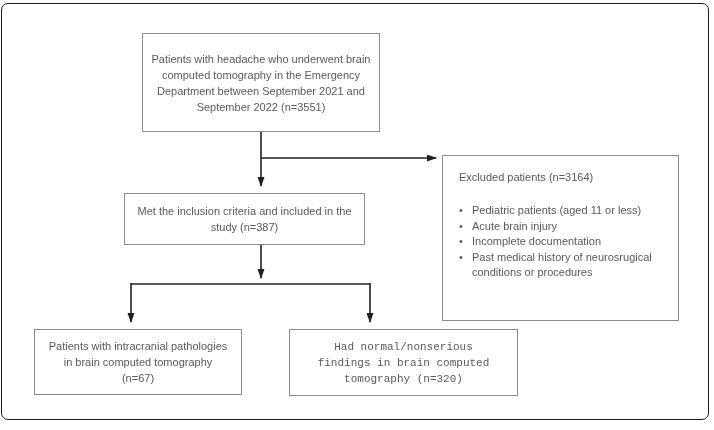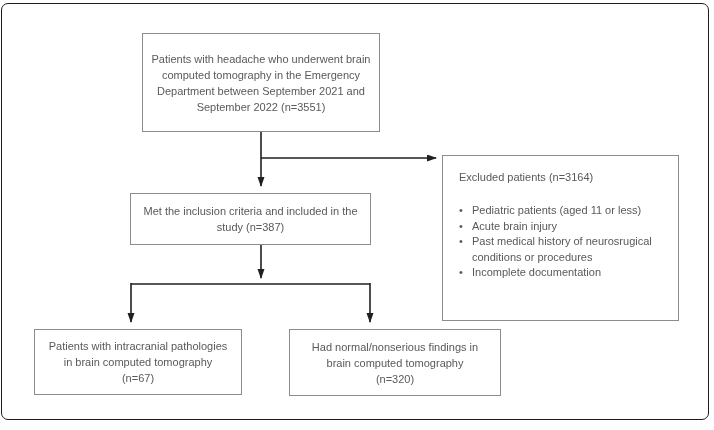--- a/index.html
+++ b/index.html
@@ -45,23 +45,23 @@
     font-size: 11px;
     line-height: 16px;
   }
   .box.centered {
     display: flex;
     align-items: center;
     justify-content: center;
     text-align: center;
   }
   .box-top       { left: 142px; top: 33px;  width: 238px; height: 99px; padding: 0 8px; }
-  .box-inclusion { left: 130px; top: 193px; width: 241px; height: 52px; padding: 16px 8px; }
+  .box-inclusion { left: 124px; top: 193px; width: 241px; height: 52px; padding: 16px 8px; }
   .box-pathology { left: 34px;  top: 329px; width: 208px; height: 66px; padding: 0 12px; }
-  .box-normal    { left: 289px; top: 329px; width: 212px; height: 67px; padding: 0 18px; }
+  .box-normal    { left: 289px; top: 329px; width: 229px; height: 67px; padding: 0 18px; font-family: Liberation Mono, monospace; }
   .box-excluded  { left: 442px; top: 123px; width: 237px; height: 166px; padding: 13px 10px 0 16px; margin-top: 32px; }
   .excluded-title { display: block; margin-bottom: 18px; }
   .bullet-list { list-style: none; }
   .bullet-list li {
     position: relative;
     padding-left: 13px;
     line-height: 15.5px;
     white-space: pre-wrap;
   }
   .bullet-list li::before {
@@ -92,22 +92,22 @@
 
   <div class="box centered box-top">
     <span>Patients with headache who underwent brain computed tomography in the Emergency Department between September 2021 and September 2022 (n=3551)</span>
   </div>
 
   <div class="box box-excluded">
     <span class="excluded-title">Excluded patients (n=3164)</span>
     <ul class="bullet-list">
         <li>Pediatric patients (aged 11 or less)</li>
         <li>Acute brain injury</li>
+        <li>Incomplete documentation</li>
         <li>Past medical history of neurosrugical  conditions or procedures</li>
-        <li>Incomplete documentation</li>
       </ul>
   </div>
 
   <div class="box centered box-inclusion">
     <span>Met the inclusion criteria and included in the study (n=387)</span>
   </div>
 
   <div class="box centered box-pathology">
     <span>Patients with intracranial pathologies in brain computed tomography (n=67)</span>
   </div>

